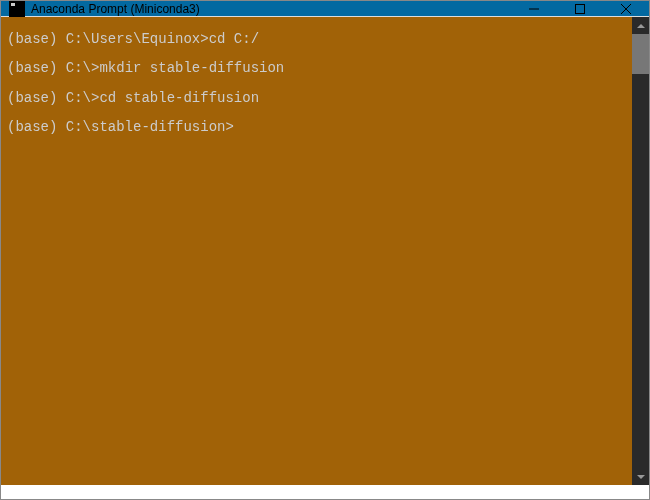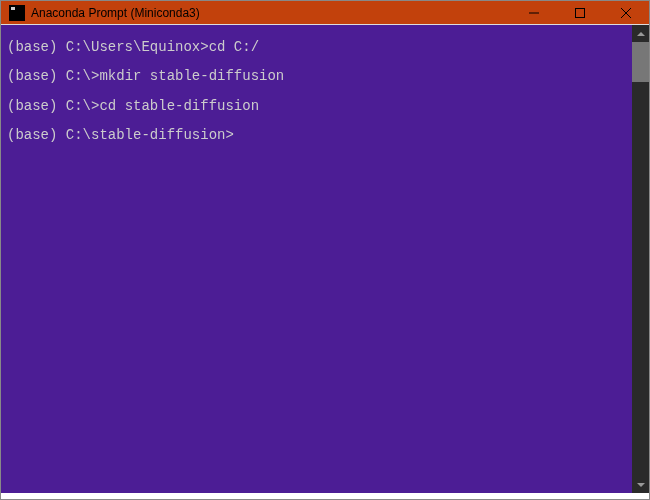--- a/index.html
+++ b/index.html
@@ -5,22 +5,22 @@
     * { margin: 0; padding: 0; box-sizing: border-box; }
     body {
       width: 650px;
       height: 500px;
       font-family: "Segoe UI", Tahoma, sans-serif;
       background: #fff;
       overflow: hidden;
       border: 1px solid #888;
     }
     .titlebar {
-      height: 24px;
-      background: #c2410c;
+      height: 16px;
+      background: #0369a1;
       display: flex;
       align-items: center;
       border-bottom: 1px solid #ddd;
     }
     .titlebar-icon {
       width: 16px;
       height: 16px;
       margin-left: 8px;
       margin-right: 6px;
       background: #000;
@@ -55,21 +55,21 @@
       font-size: 10px;
     }
     .win-btn svg { width: 10px; height: 10px; }
     .content-wrap {
       display: flex;
       height: calc(100% - 30px);
       background: #0c0c0c;
     }
     .terminal {
       flex: 1;
-      background: #4c1d95;
+      background: #a16207;
       color: #cccccc;
       font-family: Consolas, "Courier New", monospace;
       font-size: 14px;
       padding: 8px 6px;
       line-height: 2.1;
       white-space: pre;
       overflow: hidden;
     }
     .vscroll {
       width: 17px;

